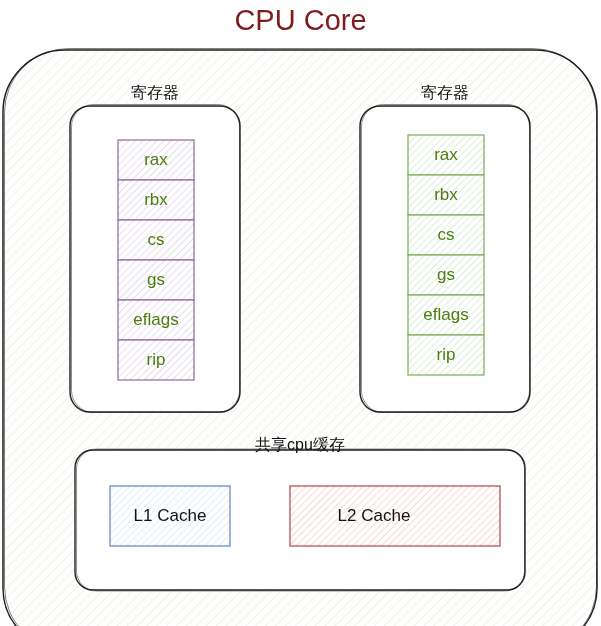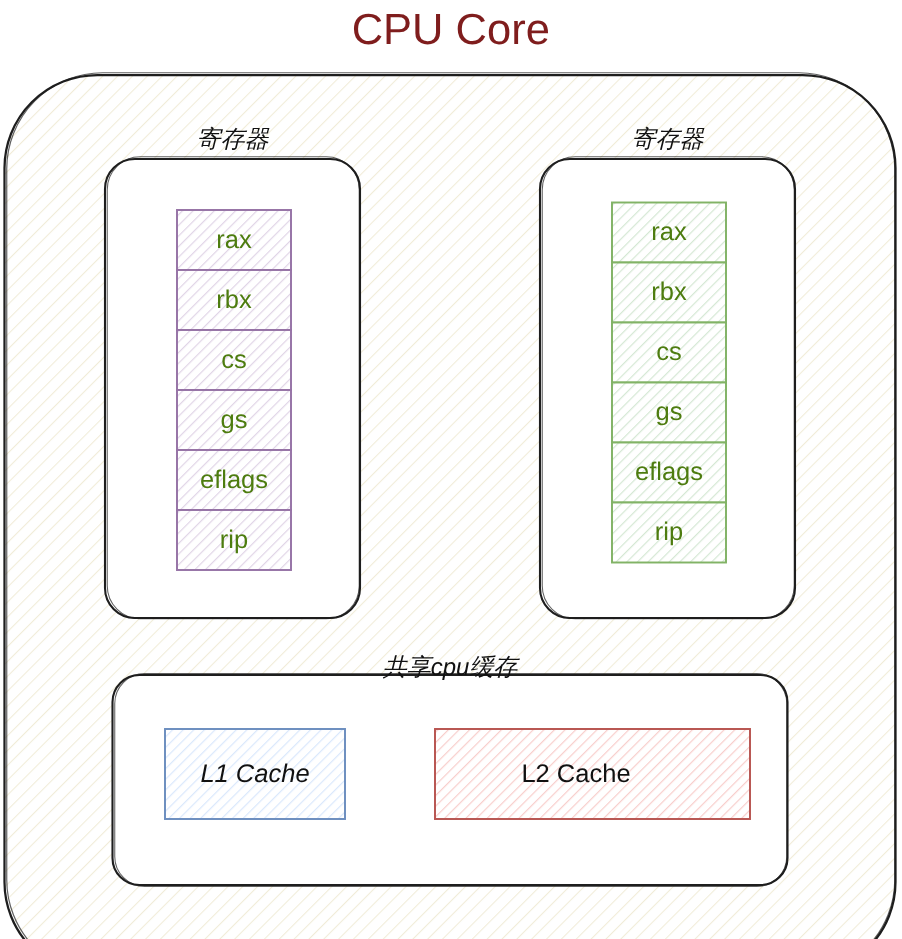--- a/index.html
+++ b/index.html
@@ -1,21 +1,21 @@
 <!DOCTYPE html>
 <html><head>
 <meta charset="utf-8">
 <style>
   html, body { margin: 0; padding: 0; background: #ffffff; }
   body { width: 601px; height: 626px; position: relative; overflow: hidden;
          font-family: "Liberation Sans", "DejaVu Sans", sans-serif; color: #111; }
   svg.bg { position: absolute; left: 0; top: 0; }
   .abs { position: absolute; }
   .title { left: 0; width: 601px; top: 4px; text-align: center; font-size: 29px; color: #7f1d1d; }
-  .label { font-size: 16px; text-align: center; color: #111; font-style: italic; }
+  .label { font-size: 16px; text-align: center; color: #111; }
   .reg-cell { position: absolute; display: flex; align-items: center; justify-content: center;
               font-size: 17px; color: #4d7c0f; }
   .cache { position: absolute; display: flex; align-items: center; justify-content: center;
            font-size: 17px; color: #111; }
 </style>
 </head>
 <body>
 
 <svg class="bg" width="601" height="626" xmlns="http://www.w3.org/2000/svg">
   <defs>
@@ -100,14 +100,14 @@
     <div class="reg-cell" style="left: 408px; top: 135px; width: 76px; height: 40px;">rax</div>
     <div class="reg-cell" style="left: 408px; top: 175px; width: 76px; height: 40px;">rbx</div>
     <div class="reg-cell" style="left: 408px; top: 215px; width: 76px; height: 40px;">cs</div>
     <div class="reg-cell" style="left: 408px; top: 255px; width: 76px; height: 40px;">gs</div>
     <div class="reg-cell" style="left: 408px; top: 295px; width: 76px; height: 40px;">eflags</div>
     <div class="reg-cell" style="left: 408px; top: 335px; width: 76px; height: 40px;">rip</div>
   </div>
 
 <div class="abs label" style="left:75px;width:450px;top:435px;">共享cpu缓存</div>
 
-<div class="cache" style="left:110px;top:486px;width:120px;height:60px;font-style:italic;">L1 Cache</div>
-<div class="cache" style="left:290px;top:486px;width:188px;height:60px;">L2 Cache</div>
+<div class="cache" style="left:110px;top:486px;width:120px;height:60px;">L1 Cache</div>
+<div class="cache" style="left:280px;top:486px;width:188px;height:60px;">L2 Cache</div>
 
 </body></html>

